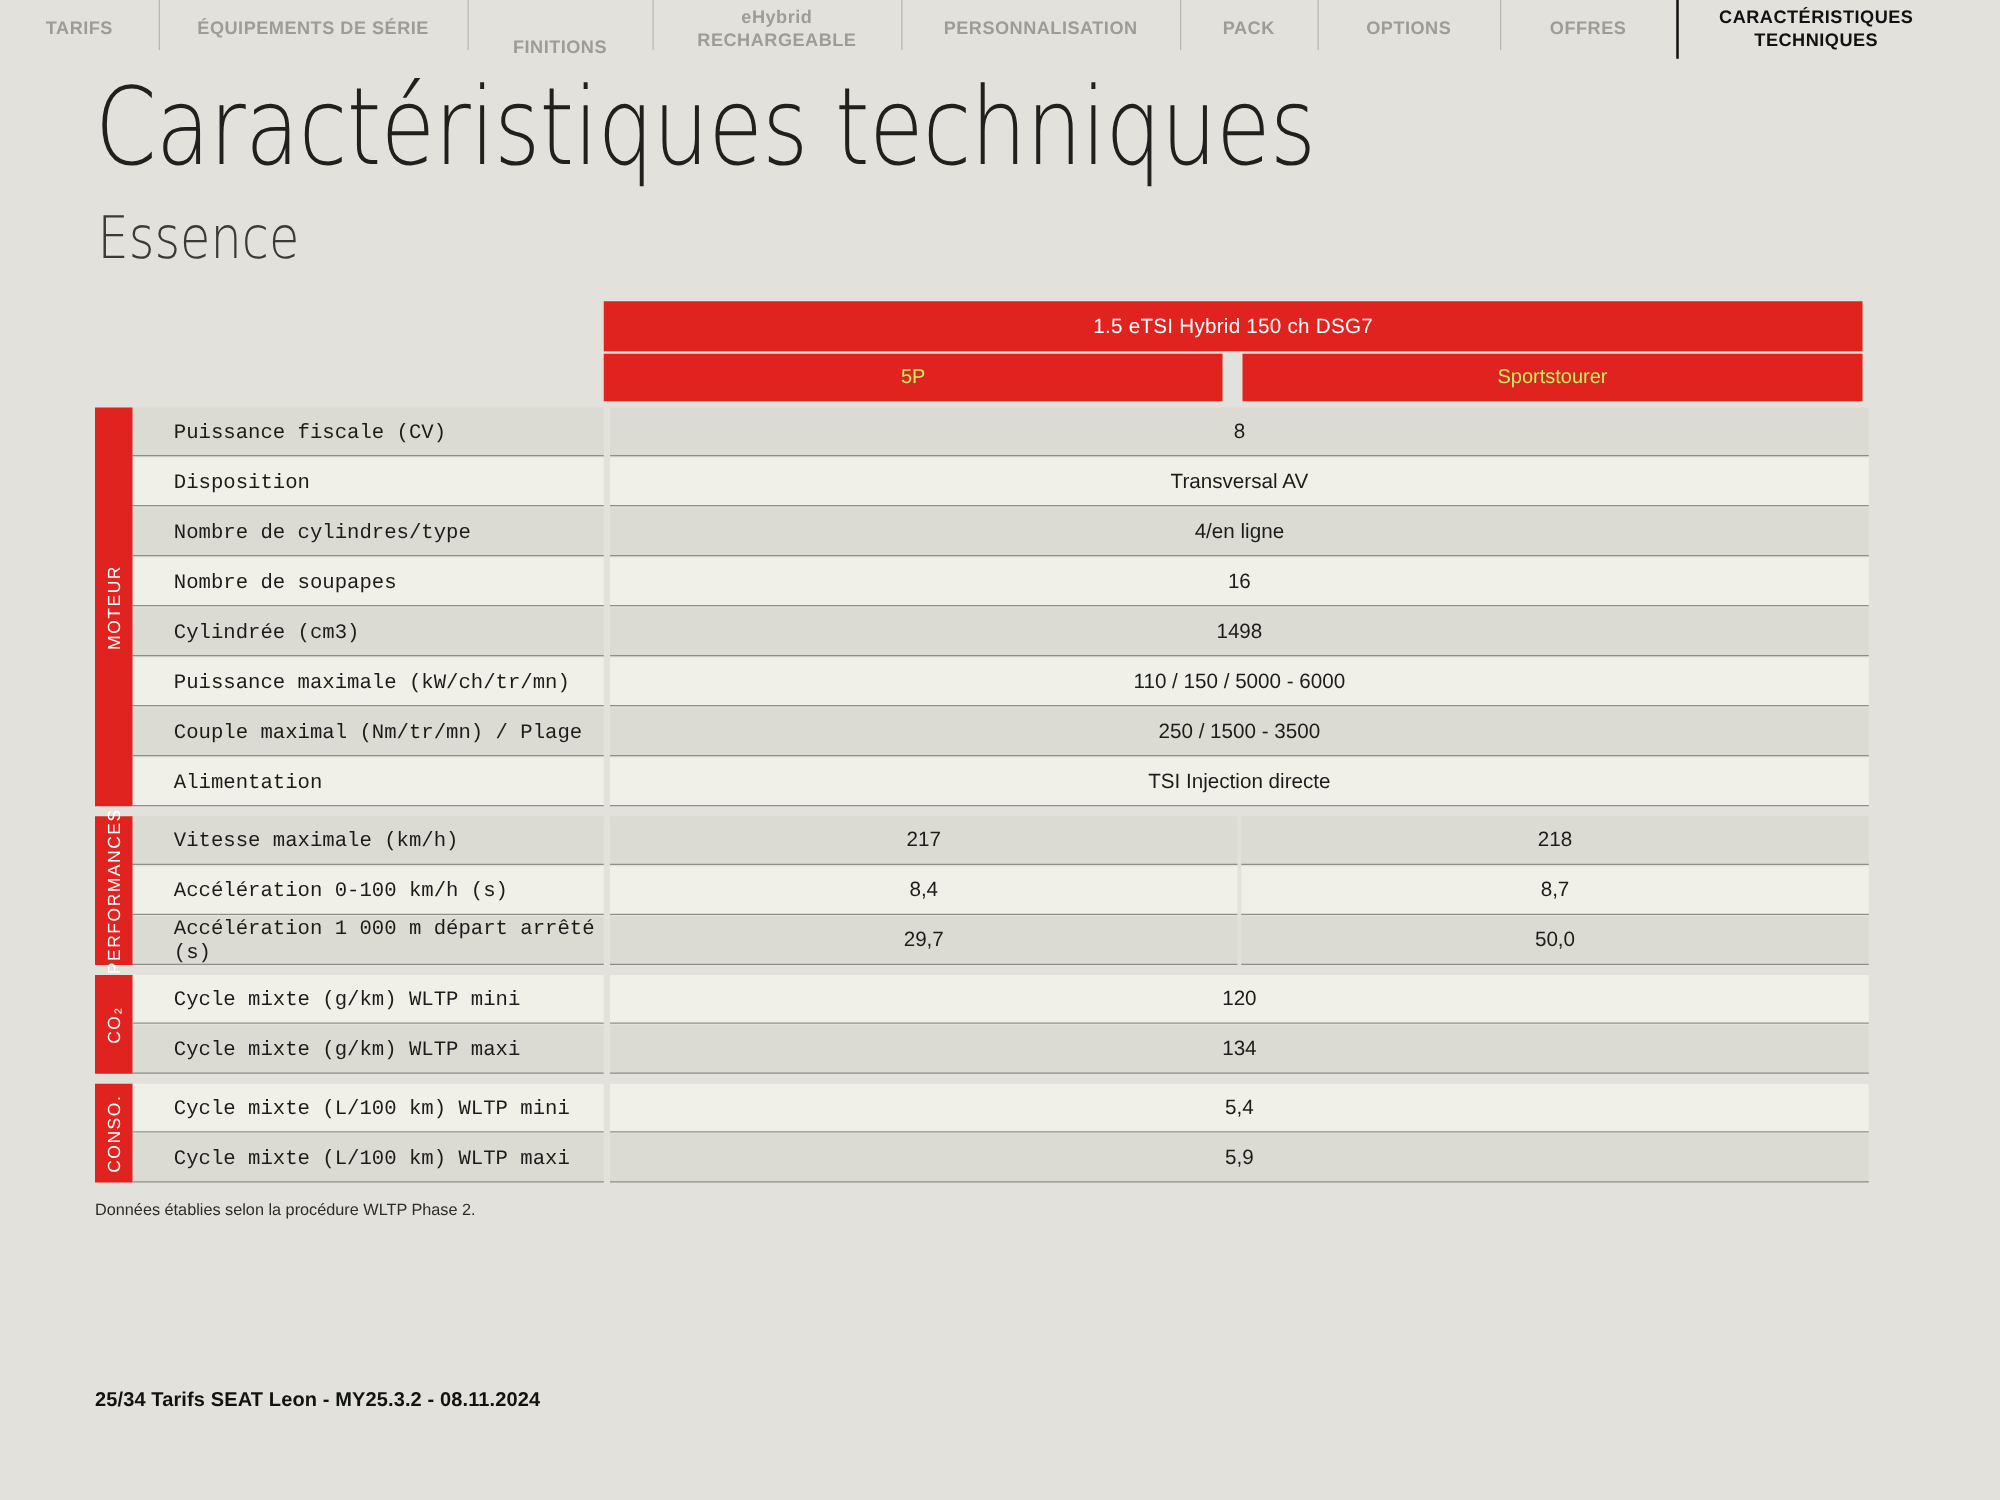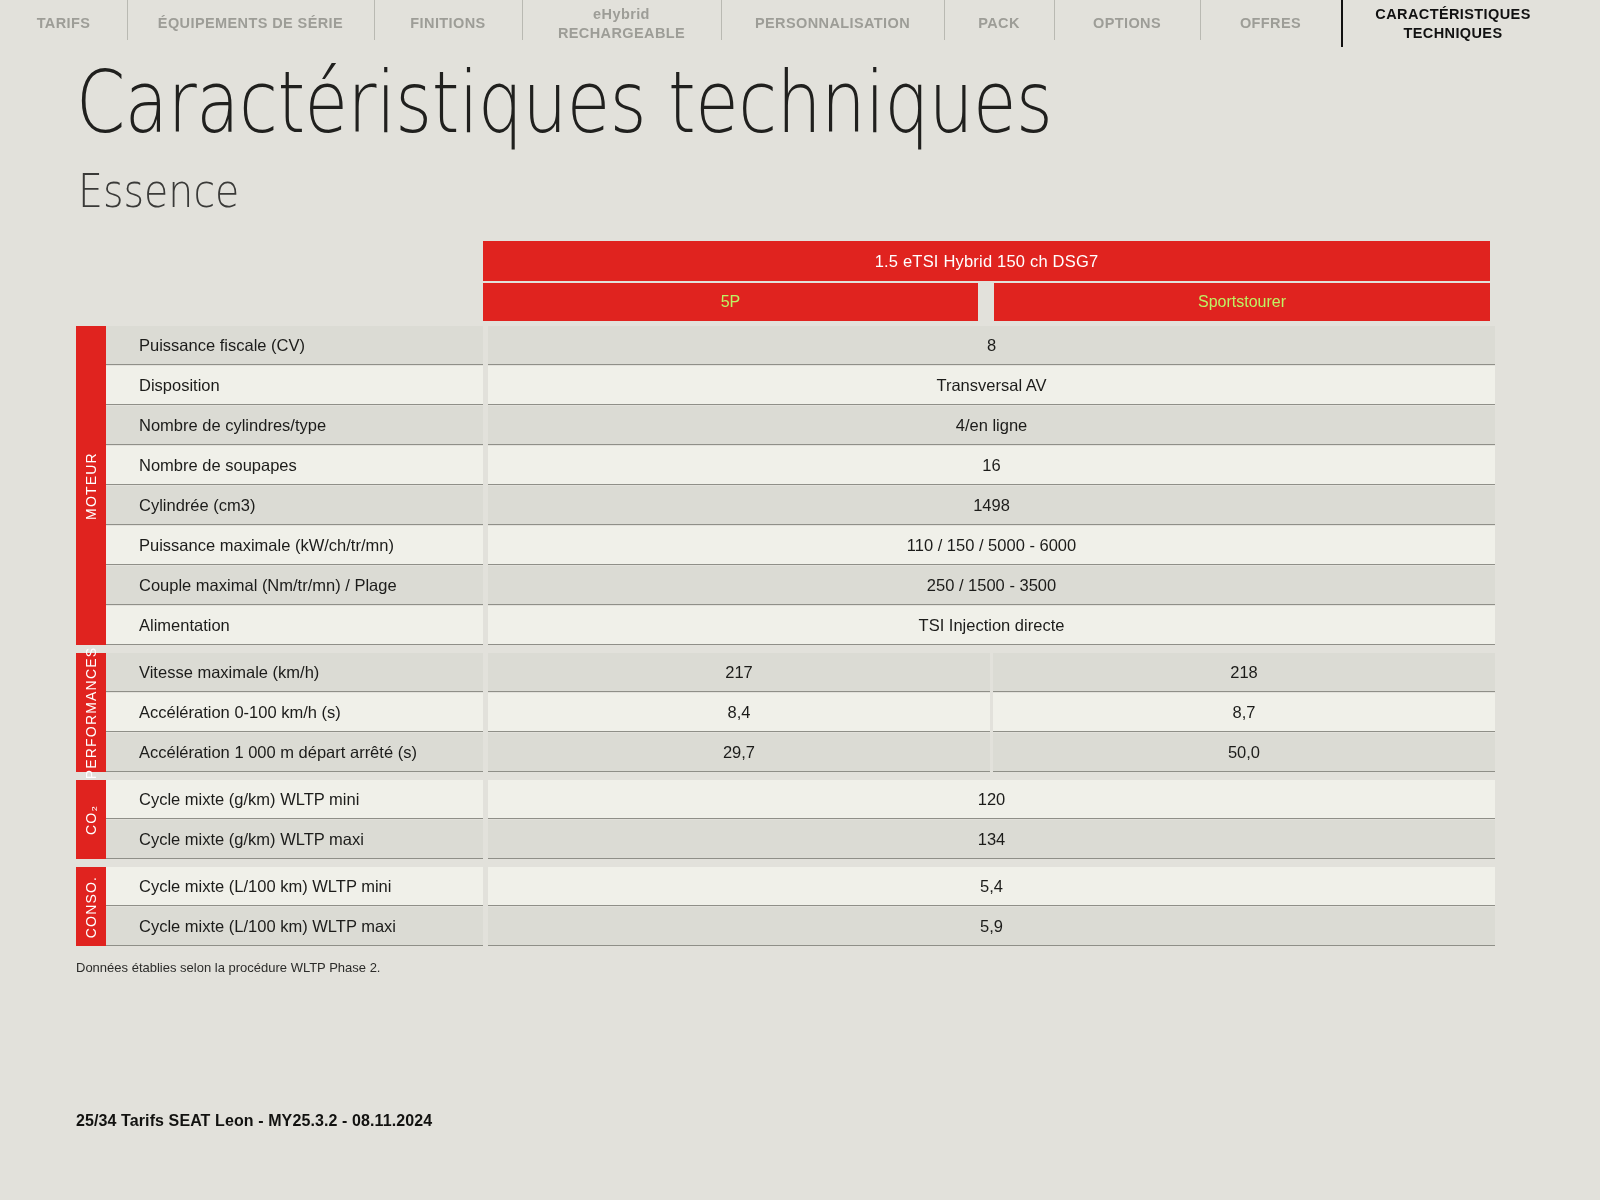--- a/index.html
+++ b/index.html
@@ -162,20 +162,21 @@
   .row-label {
     width: 377px;
     flex: 0 0 377px;
     display: flex;
     align-items: center;
     padding-left: 33px;
     box-sizing: border-box;
     font-size: 16.5px;
     color: #1c1c1a;
     border-bottom: 1px solid #8f8f88;
+    font-family: Liberation Mono, monospace;
   }
   .row-values {
     flex: 1 1 auto;
     display: flex;
     margin-left: 5px;
   }
   .cell {
     display: flex;
     align-items: center;
     justify-content: center;
@@ -214,21 +215,21 @@
 </head>
 <body>
 
 <div class="nav" id="nav">
     <div class="nav-tab" style="width: 127px; margin-top: 35px;">
       <span class="nav-label">TARIFS</span>
     </div>
     <div class="nav-tab" style="width: 247px;">
       <span class="nav-label">ÉQUIPEMENTS DE SÉRIE</span>
     </div>
-    <div class="nav-tab" style="width: 148px;">
+    <div class="nav-tab" style="width: 148px; align-items: flex-end;">
       <span class="nav-label">FINITIONS</span>
     </div>
     <div class="nav-tab" style="width: 199px;">
       <span class="nav-label">eHybrid<br>RECHARGEABLE</span>
     </div>
     <div class="nav-tab" style="width: 223px;">
       <span class="nav-label">PERSONNALISATION</span>
     </div>
     <div class="nav-tab" style="width: 110px;">
       <span class="nav-label">PACK</span>

